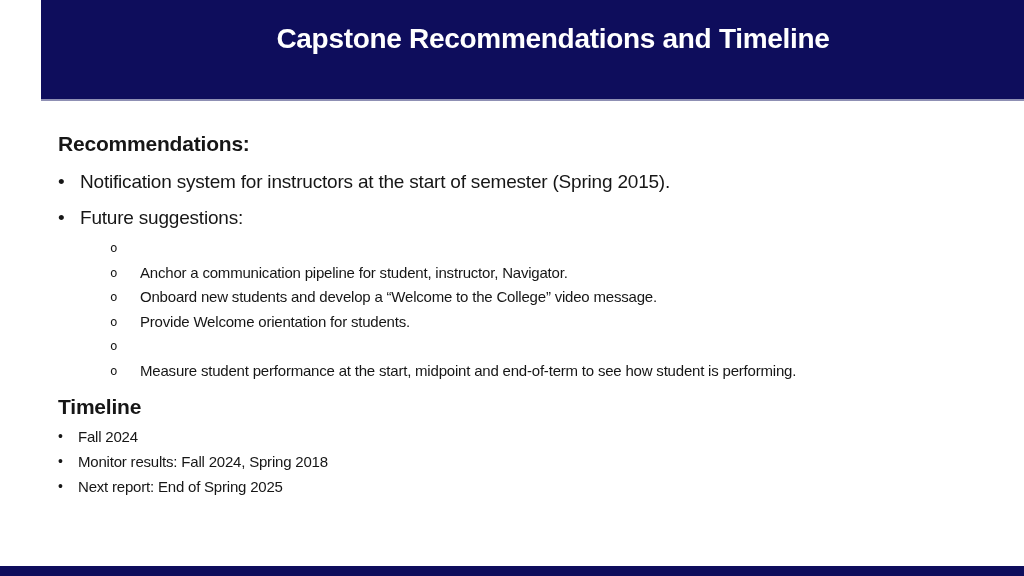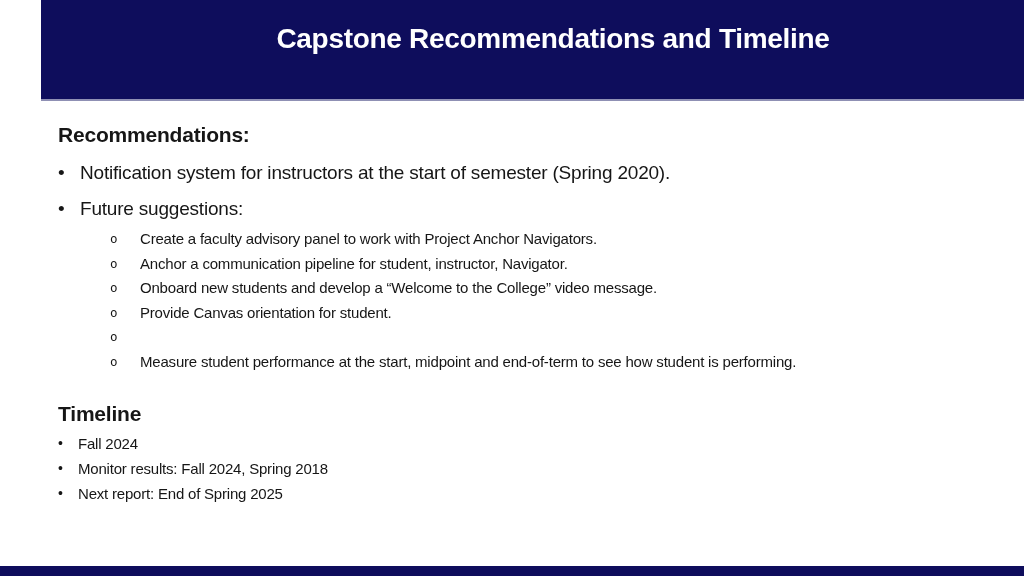--- a/index.html
+++ b/index.html
@@ -41,22 +41,22 @@
   .content {
     position: absolute; top: 103px; left: 58px; right: 36px;
     color: #161616;
   }
   .section-heading {
     font-size: 21px;
     font-weight: bold;
     letter-spacing: -0.2px;
     line-height: 25px;
   }
-  .rec-heading { margin-top: 19px; }
-  .tl-heading  { margin-top: 30px; }
+  .rec-heading { margin-top: 28px; }
+  .tl-heading  { margin-top: 14px; }
 
   .l1-item {
     display: flex;
     font-size: 19px;
     letter-spacing: -0.2px;
     line-height: 24px;
   }
   .l1-item .marker { width: 22px; flex: 0 0 22px; }
   .l1-b1 { margin-top: 14px; }
   .l1-b2 { margin-top: 12px; }
@@ -94,44 +94,43 @@
   <div class="header">
     <div class="slide-title">Capstone Recommendations and Timeline</div>
   </div>
 
   <div class="content">
 
     <div class="section-heading rec-heading">Recommendations:</div>
 
     <div class="l1-item l1-b1">
       <span class="marker">•</span>
-      <span class="txt">Notification system for instructors at the start of semester (Spring 2020).</span>
+      <span class="txt">Notification system for instructors at the start of semester (Spring 2015).</span>
     </div>
 
     <div class="l1-item l1-b2">
       <span class="marker">•</span>
       <span class="txt">Future suggestions:</span>
     </div>
 
     <div class="sub-list">
       <div class="sub-item">
         <span class="marker">o</span>
-        <span class="txt">Create a faculty advisory panel to work with Project Anchor Navigators.</span>
       </div>
       <div class="sub-item">
         <span class="marker">o</span>
         <span class="txt">Anchor a communication pipeline for student, instructor, Navigator.</span>
       </div>
       <div class="sub-item">
         <span class="marker">o</span>
         <span class="txt">Onboard new students and develop a “Welcome to the College” video message.</span>
       </div>
       <div class="sub-item">
         <span class="marker">o</span>
-        <span class="txt">Provide Canvas orientation for student.</span>
+        <span class="txt">Provide Welcome orientation for students.</span>
       </div>
       <div class="sub-item">
         <span class="marker">o</span>
       </div>
       <div class="sub-item">
         <span class="marker">o</span>
         <span class="txt">Measure student performance at the start, midpoint and end-of-term to see how student is performing.</span>
       </div>
     </div>
 

